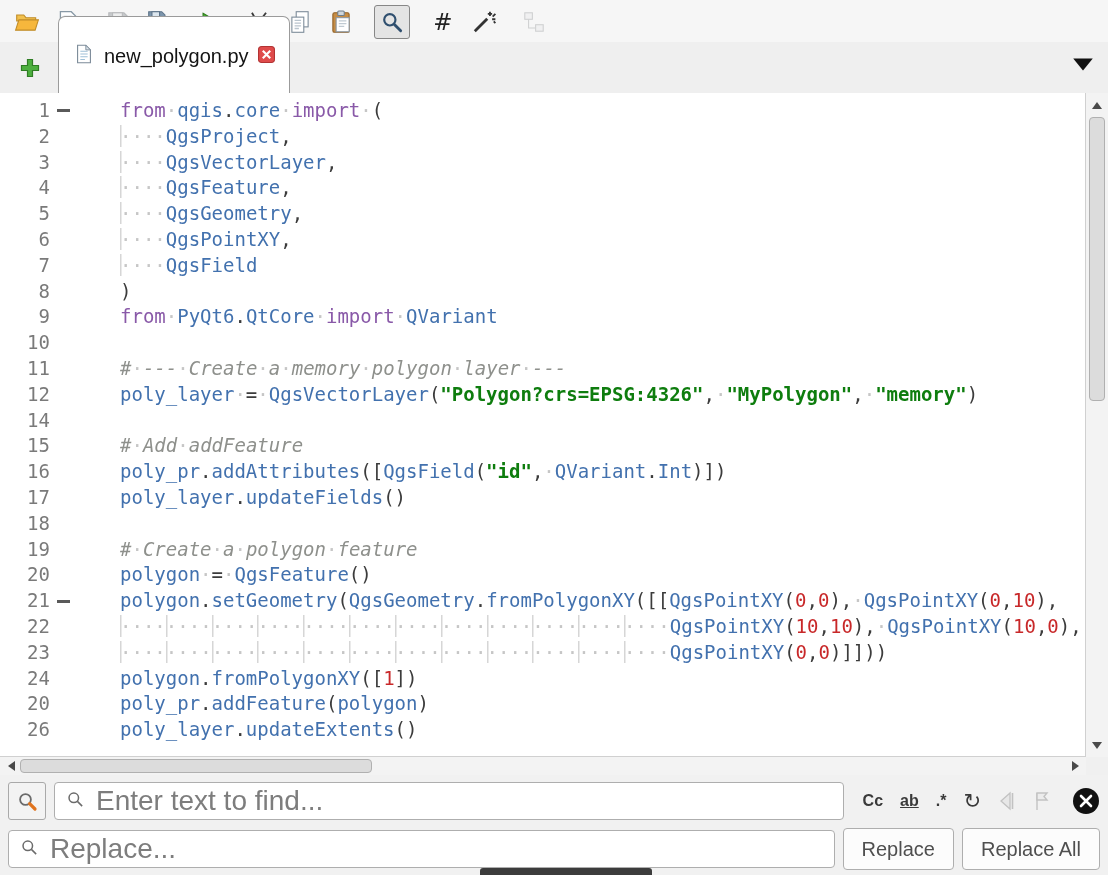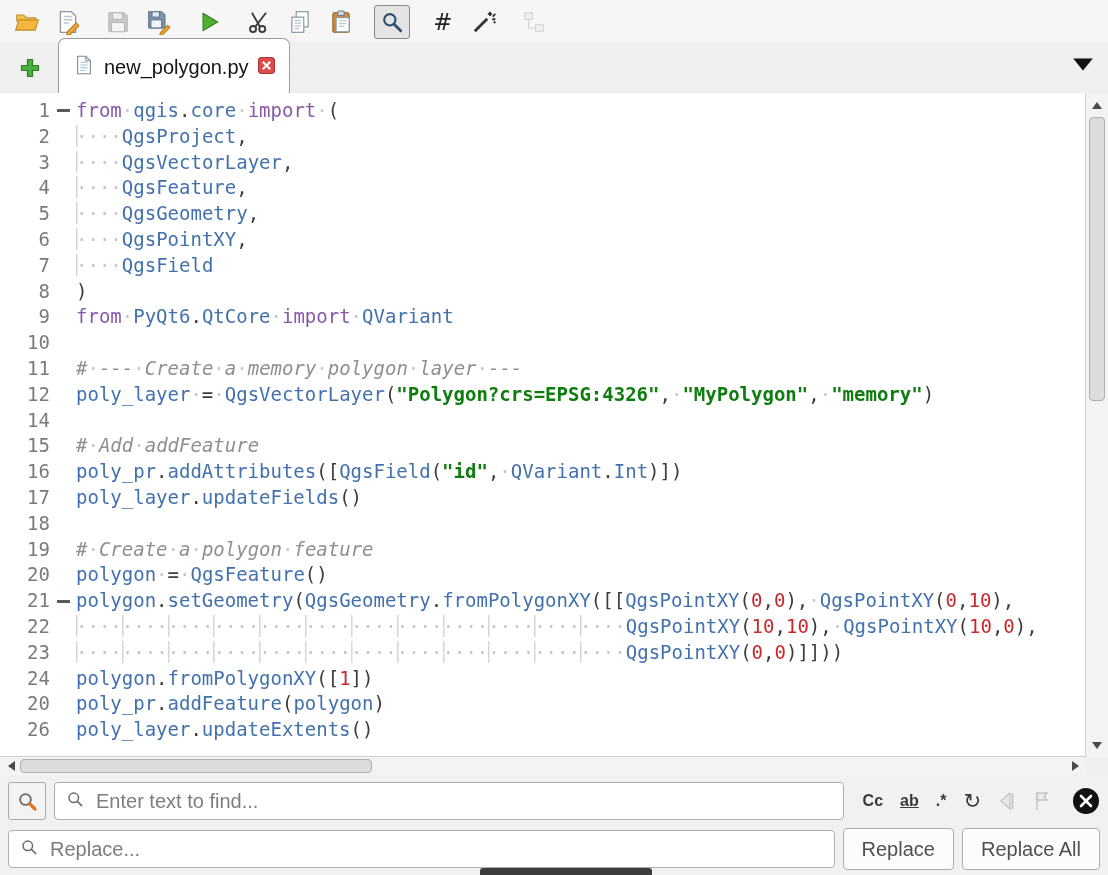--- a/index.html
+++ b/index.html
@@ -14,33 +14,33 @@
   .tbtn.active{border:1px solid #878787;background:#e4e4e4;}
   .tbtn.disabled{opacity:.45;filter:grayscale(.8);}
   .hash-glyph{font-size:23px;color:#222;font-family:"DejaVu Sans",sans-serif;}
 
   
   .tabbar{height:52px;background:#efefef;border-bottom:1px solid #9b9b9b;display:flex;
           align-items:flex-end;padding:0 10px;position:relative;}
   .add-tab{width:36px;height:40px;display:flex;align-items:center;justify-content:center;
            margin:0 10px 6px 2px;flex:none;}
   .tab{display:flex;align-items:center;gap:9px;background:#fff;border:1px solid #9b9b9b;
-       border-bottom:none;border-radius:7px 7px 0 0;padding:4px 14px;height:48px;
+       border-bottom:none;border-radius:7px 7px 0 0;padding:15px 14px;height:48px;
        margin-bottom:-1px;font-size:20px;color:#141414;flex:none;}
   .tab-dd{position:absolute;right:12px;bottom:12px;}
 
   
   .editor{position:absolute;top:93px;left:0;right:0;height:682px;background:#fff;}
   .code-area{position:absolute;left:0;top:0;right:22px;bottom:18px;overflow:hidden;padding-top:5px;}
   .code-line{display:flex;height:25.8px;line-height:25.8px;white-space:pre;
              font-family:"DejaVu Sans Mono",monospace;font-size:19px;}
   .ln{width:50px;text-align:right;color:#7a7a7a;flex:none;}
   .fold{width:26px;flex:none;display:flex;align-items:center;justify-content:center;}
   .fold-dash{width:13px;height:3px;background:#5a5a5a;}
-  .code{flex:none;}
+  .code{flex:none;margin-left:44px;}
   .tk-k{color:#8959a8;}
   .tk-i{color:#4271ae;}
   .tk-s{color:#0e7d0e;font-weight:bold;}
   .tk-c{color:#8e908c;font-style:italic;}
   .tk-n{color:#c82829;}
   .tk-o,.tk-d{color:#3c3c3c;}
   .ws{color:#c6c6c6;}
   .ws.g{box-shadow:inset 1.5px 0 0 #d6d6d6;}
 
   
@@ -62,21 +62,21 @@
   .tri-right{border-width:5px 0 5px 7px;border-left-color:#4a4a4a;}
 
   
   .findbar{position:absolute;left:0;right:0;bottom:0;height:100px;background:#f1f1f1;
            padding:7px 8px;box-sizing:border-box;display:flex;flex-direction:column;gap:8px;}
   .frow{display:flex;align-items:center;gap:8px;}
   .opt-btn{width:36px;height:36px;border:1px solid #a9a9a9;border-radius:3px;background:#f3f3f3;
            display:flex;align-items:center;justify-content:center;flex:none;}
   .finput{flex:1;height:38px;background:#fff;border:1px solid #aeaeae;border-radius:4px;
           display:flex;align-items:center;padding:0 11px;gap:9px;box-sizing:border-box;}
-  .finput input{border:none;outline:none;flex:1;font-size:20px;color:#333;background:transparent;
+  .finput input{border:none;outline:none;flex:1;font-size:28px;color:#333;background:transparent;
                 font-family:"Liberation Sans",sans-serif;}
   .finput input::placeholder{color:#7d7d7d;}
   .toggles{display:flex;align-items:center;gap:7px;flex:none;padding:0 6px;}
   .tgl{font-size:16px;font-weight:bold;color:#3a3a3a;padding:3px 5px;}
   .tgl.underline{text-decoration:underline;}
   .tgl.wrap{font-size:21px;font-weight:normal;font-family:"DejaVu Sans",sans-serif;}
   .nav{width:28px;display:flex;justify-content:center;align-items:center;}
   .close-btn{flex:none;margin-left:2px;display:flex;align-items:center;}
   .rbtn{height:42px;padding:0 18px;font-size:20px;color:#4f4f4f;background:#fcfcfc;
         border:1px solid #aeaeae;border-radius:4px;font-family:"Liberation Sans",sans-serif;flex:none;}

